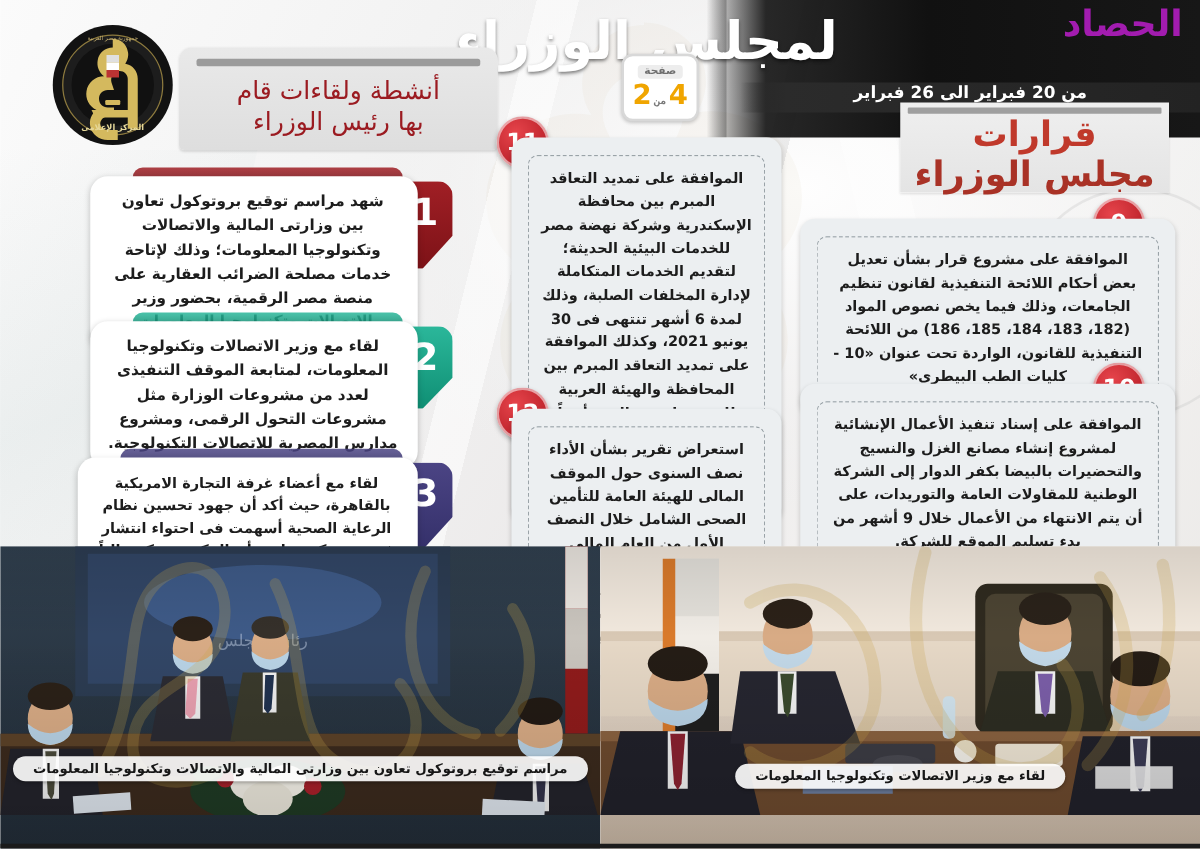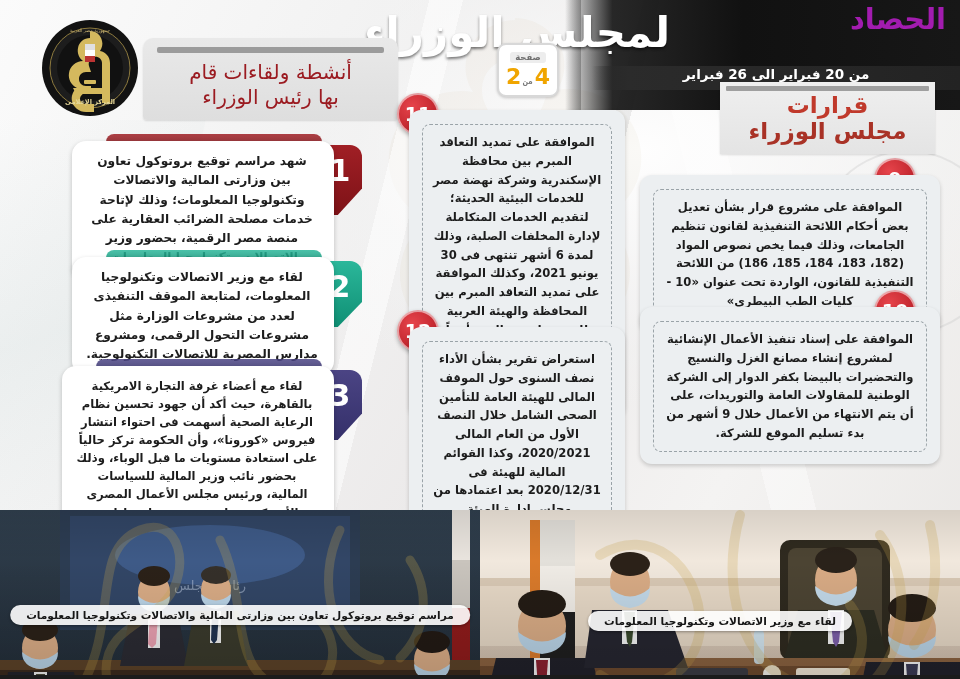--- a/index.html
+++ b/index.html
@@ -91,21 +91,21 @@
   .sec-right{
     position:absolute;right:25px;top:82px;width:215px;height:72px;
     background:linear-gradient(180deg,#efefef,#e4e4e4);
     box-shadow:0 1px 2px rgba(0,0,0,.12);
   }
   .sec-right:before{
     content:"";position:absolute;left:6px;right:6px;top:4px;height:5px;background:#9f9f9f;border-radius:1px;
   }
   .sec-right .t{
     position:absolute;inset:10px 8px 4px 8px;text-align:center;color:#c0392b;
-    font-weight:bold;font-size:23px;line-height:1.15;
+    font-weight:bold;font-size:28px;line-height:1.15;
   }
   .sec-right .t .r2{color:#a93226;}
 
   
   .sec-left{
     position:absolute;left:143px;top:38px;width:255px;height:82px;
     background:linear-gradient(180deg,#e9e9e9,#dedede);
     border-radius:10px 10px 4px 4px;box-shadow:0 1px 2px rgba(0,0,0,.12);
   }
   .sec-left:before{
@@ -163,21 +163,21 @@
     background:radial-gradient(circle at 35% 30%,#e6444b,#c0252d 70%);
     color:#fff;font-weight:bold;font-size:19px;
     display:flex;align-items:center;justify-content:center;
     box-shadow:0 2px 4px rgba(0,0,0,.3);
     border:2px solid rgba(255,255,255,.55);
   }
   .dcard.mid .num{left:-12px;}
   .dcard.right .num{left:-14px;}
 
   
-  .photos{position:absolute;left:0;right:0;bottom:0;height:169px;overflow:hidden;}
+  .photos{position:absolute;left:0;right:0;bottom:0;height:242px;overflow:hidden;}
   .photo{position:absolute;top:0;bottom:0;overflow:hidden;}
   .photo.left{left:0;width:480px;}
   .photo.right{left:480px;width:480px;}
 
   .p-wall{position:absolute;inset:0;}
   .p-left-wall{background:linear-gradient(180deg,#31404f 0%,#2a3744 40%,#232e39 100%);}
   .p-right-wall{background:linear-gradient(180deg,#efe6dc 0%,#e3d6c8 45%,#cdbba8 100%);}
 
   .photo-overlay{
     position:absolute;inset:0;

